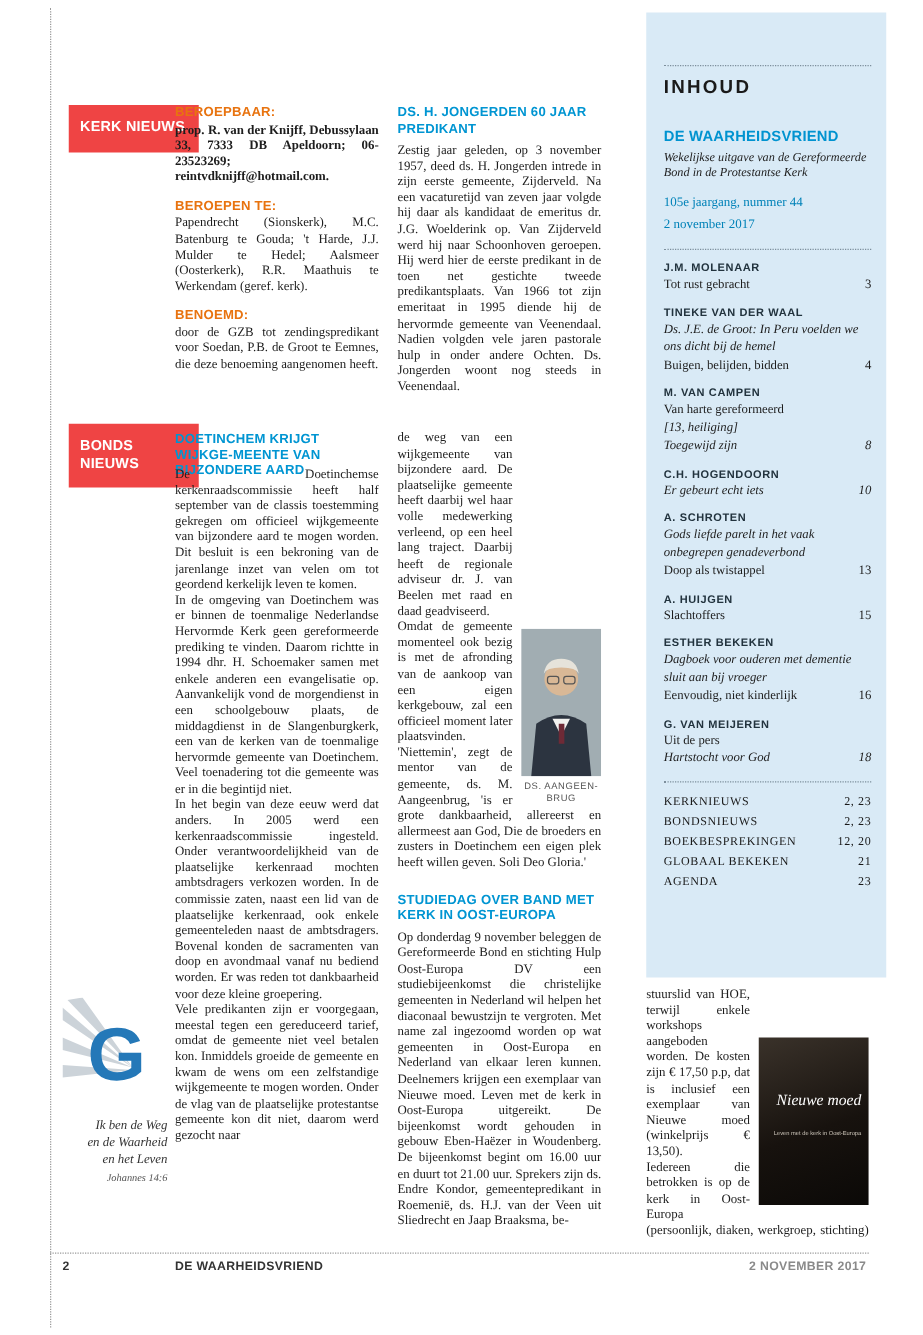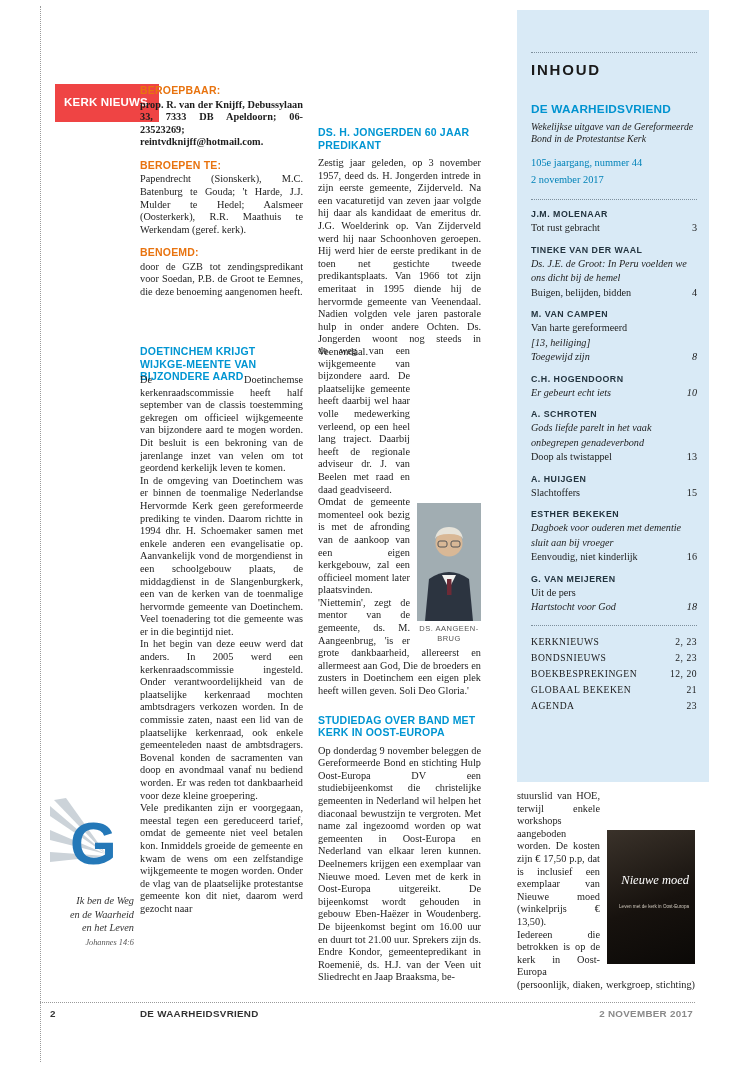--- a/index.html
+++ b/index.html
@@ -23,21 +23,21 @@
             line-height:12.5px; letter-spacing:.2px; text-align:left; }
   .h-blue   { color:#0095D2; }
   .h-orange { color:#E8730F; }
 
   
   .body { font-size:10.3px; line-height:12.6px; text-align:justify; white-space:pre-line; }
   .bold { font-weight:bold; }
 
   .col { position:absolute; width:163px; }
   .col1-top    { left:140px; top:84px; }
-  .col2-top    { left:318px; top:84px;margin-top:42px; }
+  .col2-top    { left:318px; top:84px; }
   .doet-head   { position:absolute; left:140px; top:345px; width:163px; }
   .col1-bottom { left:140px; top:374px; height:618px; overflow:hidden; }
   .col2-bottom { left:318px; top:345px; height:650px; overflow:hidden; }
   .news-item { margin-bottom:10px; }
   .news-item .h-sans { margin-bottom:2px; }
   .artic-head { margin-bottom:6px; }
   .stud-head { clear:both; padding-top:16px; margin-bottom:6px; }
 
   
   .photo-float { float:right; width:64px; margin:158px 0 2px 7px; }
@@ -120,20 +120,21 @@
       <div class="h-sans h-orange">BENOEMD:</div>
       <div class="body">door de GZB tot zendingspredikant voor Soedan, P.B. de Groot te Eemnes, die deze benoeming aangenomen heeft.</div>
     </div>
   </div>
 
   <div class="col col2-top">
     <div class="h-sans h-blue artic-head">DS. H. JONGERDEN 60 JAAR PREDIKANT</div>
     <div class="body">Zestig jaar geleden, op 3 november 1957, deed ds. H. Jongerden intrede in zijn eerste gemeente, Zijderveld. Na een vacaturetijd van zeven jaar volgde hij daar als kandidaat de emeritus dr. J.G. Woelderink op. Van Zijderveld werd hij naar Schoonhoven geroepen. Hij werd hier de eerste predikant in de toen net gestichte tweede predikantsplaats. Van 1966 tot zijn emeritaat in 1995 diende hij de hervormde gemeente van Veenendaal. Nadien volgden vele jaren pastorale hulp in onder andere Ochten. Ds. Jongerden woont nog steeds in Veenendaal.</div>
   </div>
 
+  <div class="label-box" id="bonds-label">BONDS NIEUWS</div>
 
   <div class="h-sans h-blue doet-head">DOETINCHEM KRIJGT WIJKGE-MEENTE VAN BIJZONDERE AARD</div>
 
   <div class="col col1-bottom body">De Doetinchemse kerkenraadscommissie heeft half september van de classis toestemming gekregen om officieel wijkgemeente van bijzondere aard te mogen worden. Dit besluit is een bekroning van de jarenlange inzet van velen om tot geordend kerkelijk leven te komen.
 In de omgeving van Doetinchem was er binnen de toenmalige Nederlandse Hervormde Kerk geen gereformeerde prediking te vinden. Daarom richtte in 1994 dhr. H. Schoemaker samen met enkele anderen een evangelisatie op. Aanvankelijk vond de morgendienst in een schoolgebouw plaats, de middagdienst in de Slangenburgkerk, een van de kerken van de toenmalige hervormde gemeente van Doetinchem. Veel toenadering tot die gemeente was er in die begintijd niet.
 In het begin van deze eeuw werd dat anders. In 2005 werd een kerkenraadscommissie ingesteld. Onder verantwoordelijkheid van de plaatselijke kerkenraad mochten ambtsdragers verkozen worden. In de commissie zaten, naast een lid van de plaatselijke kerkenraad, ook enkele gemeenteleden naast de ambtsdragers. Bovenal konden de sacramenten van doop en avondmaal vanaf nu bediend worden. Er was reden tot dankbaarheid voor deze kleine groepering.
 Vele predikanten zijn er voorgegaan, meestal tegen een gereduceerd tarief, omdat de gemeente niet veel betalen kon. Inmiddels groeide de gemeente en kwam de wens om een zelfstandige wijkgemeente te mogen worden. Onder de vlag van de plaatselijke protestantse gemeente kon dit niet, daarom werd gezocht naar</div>
 
   <div class="col col2-bottom">
     <div class="photo-float">

